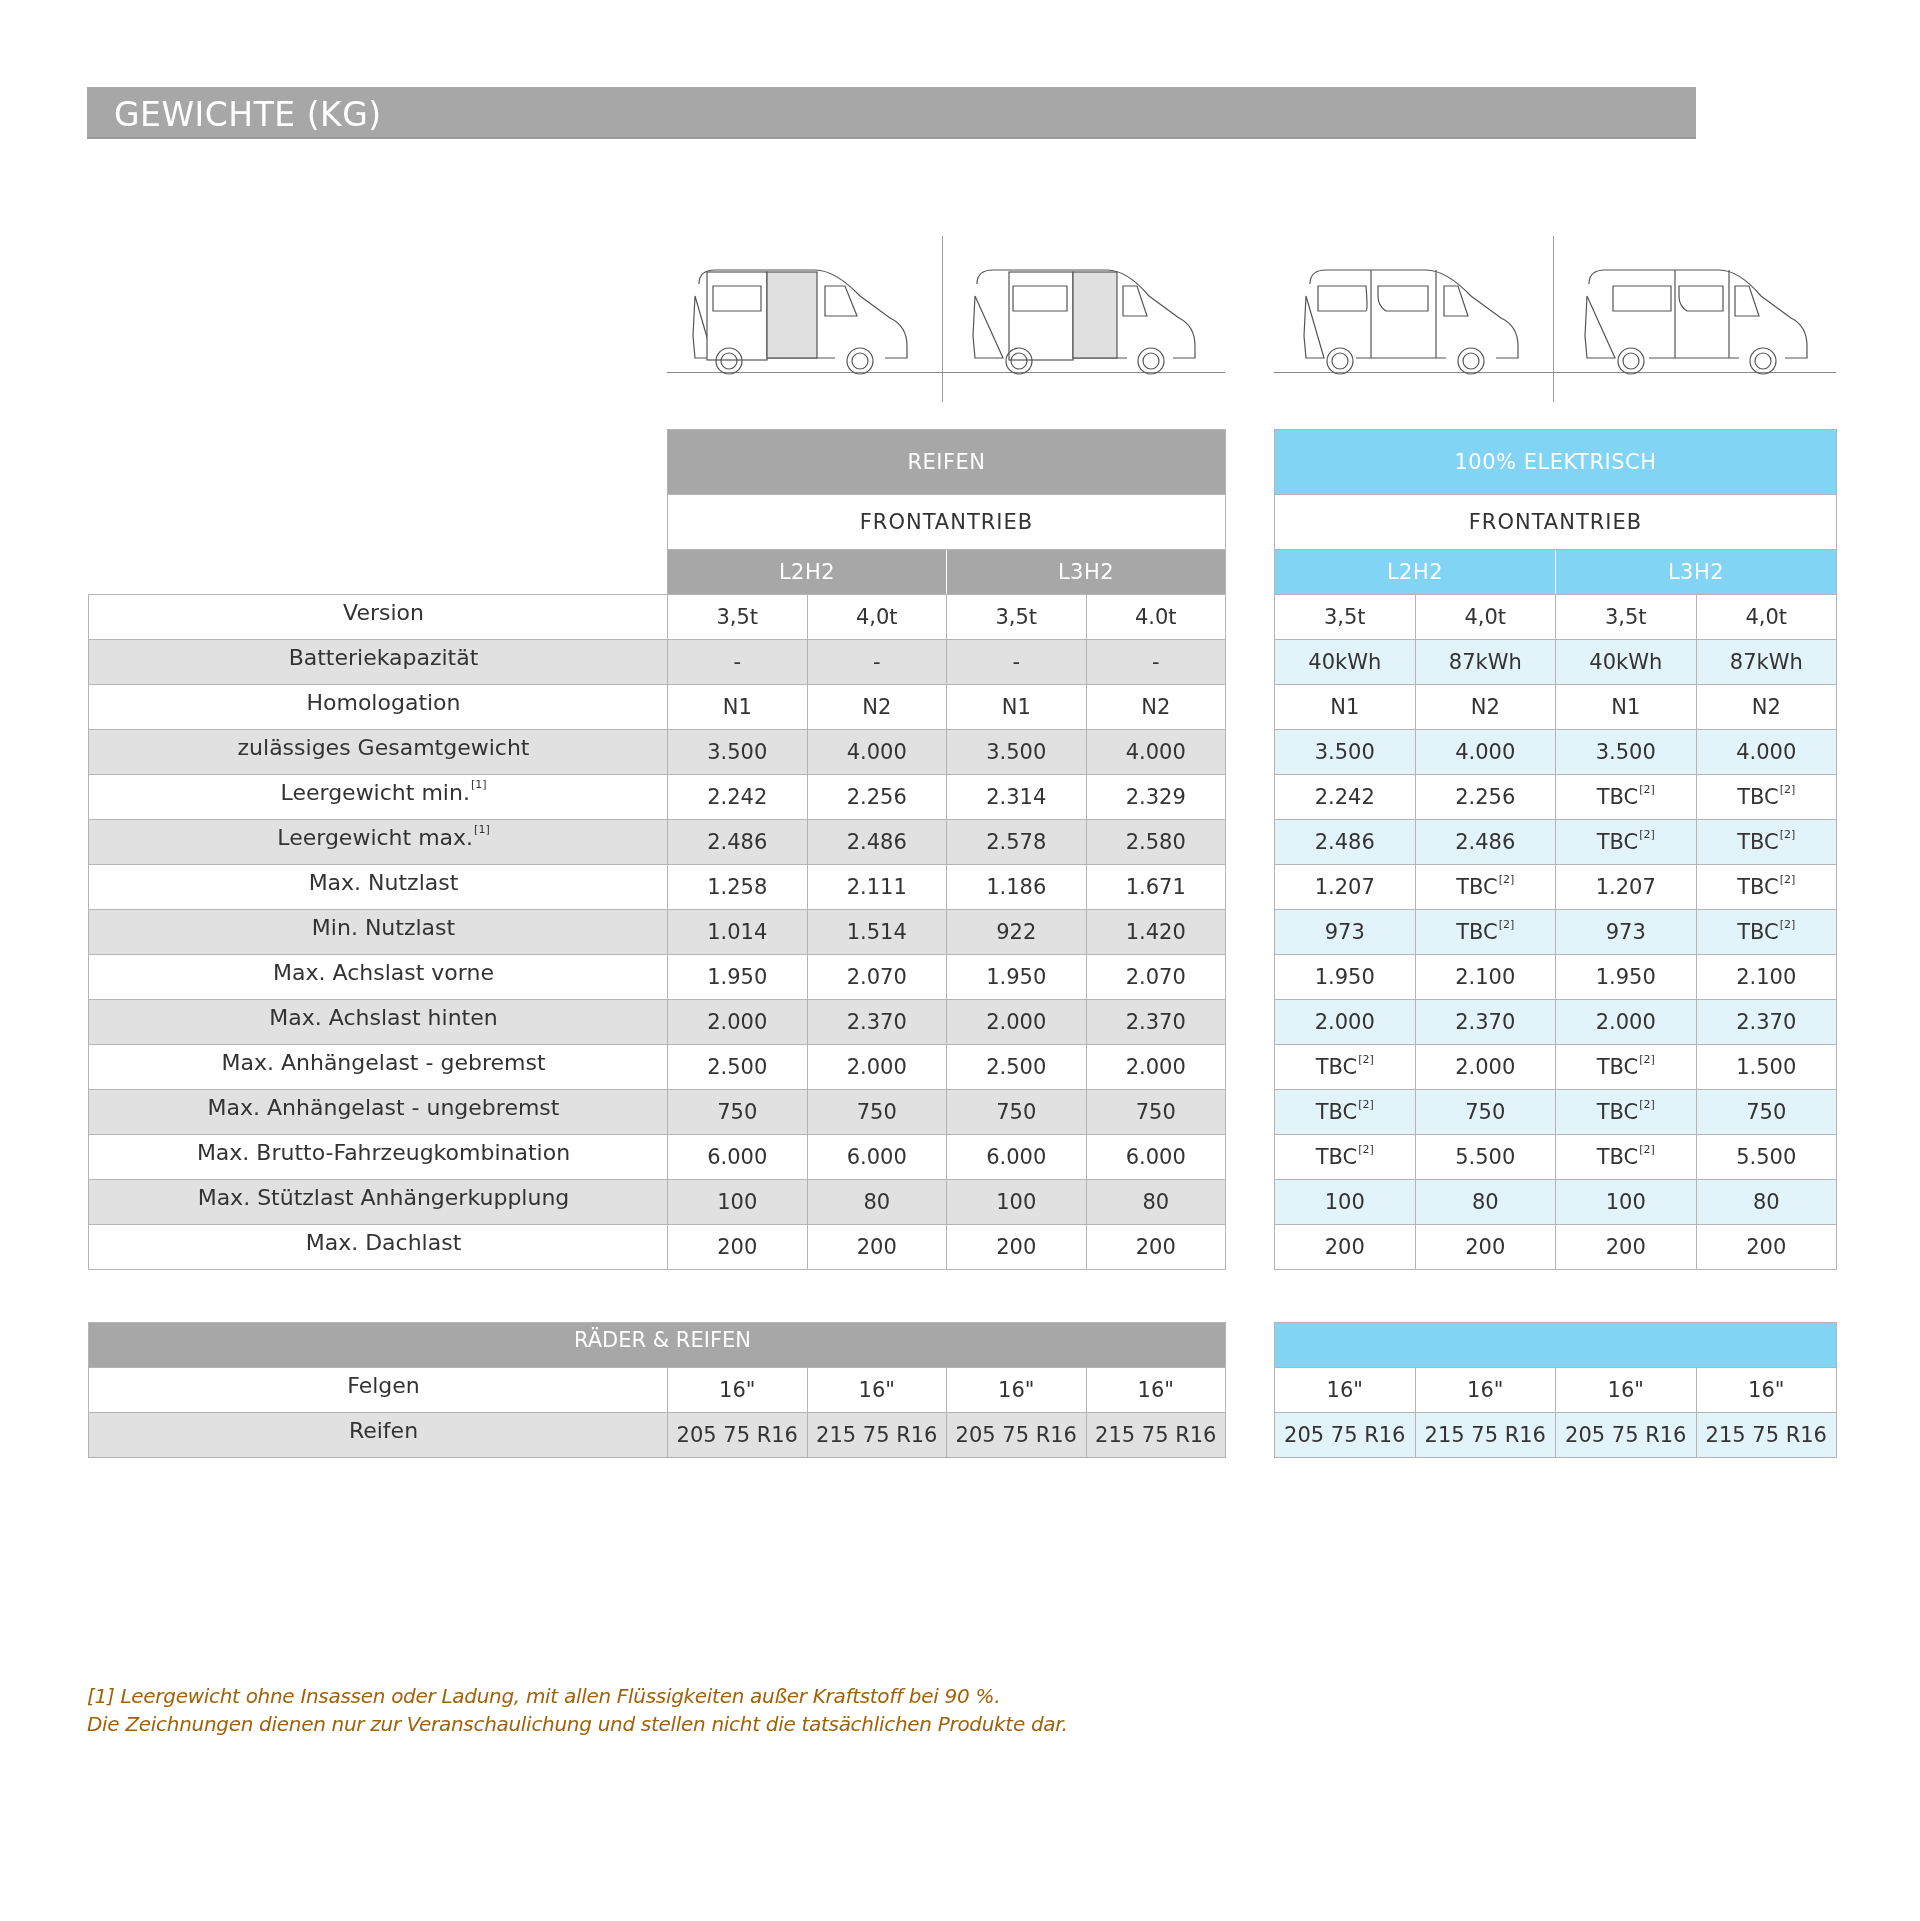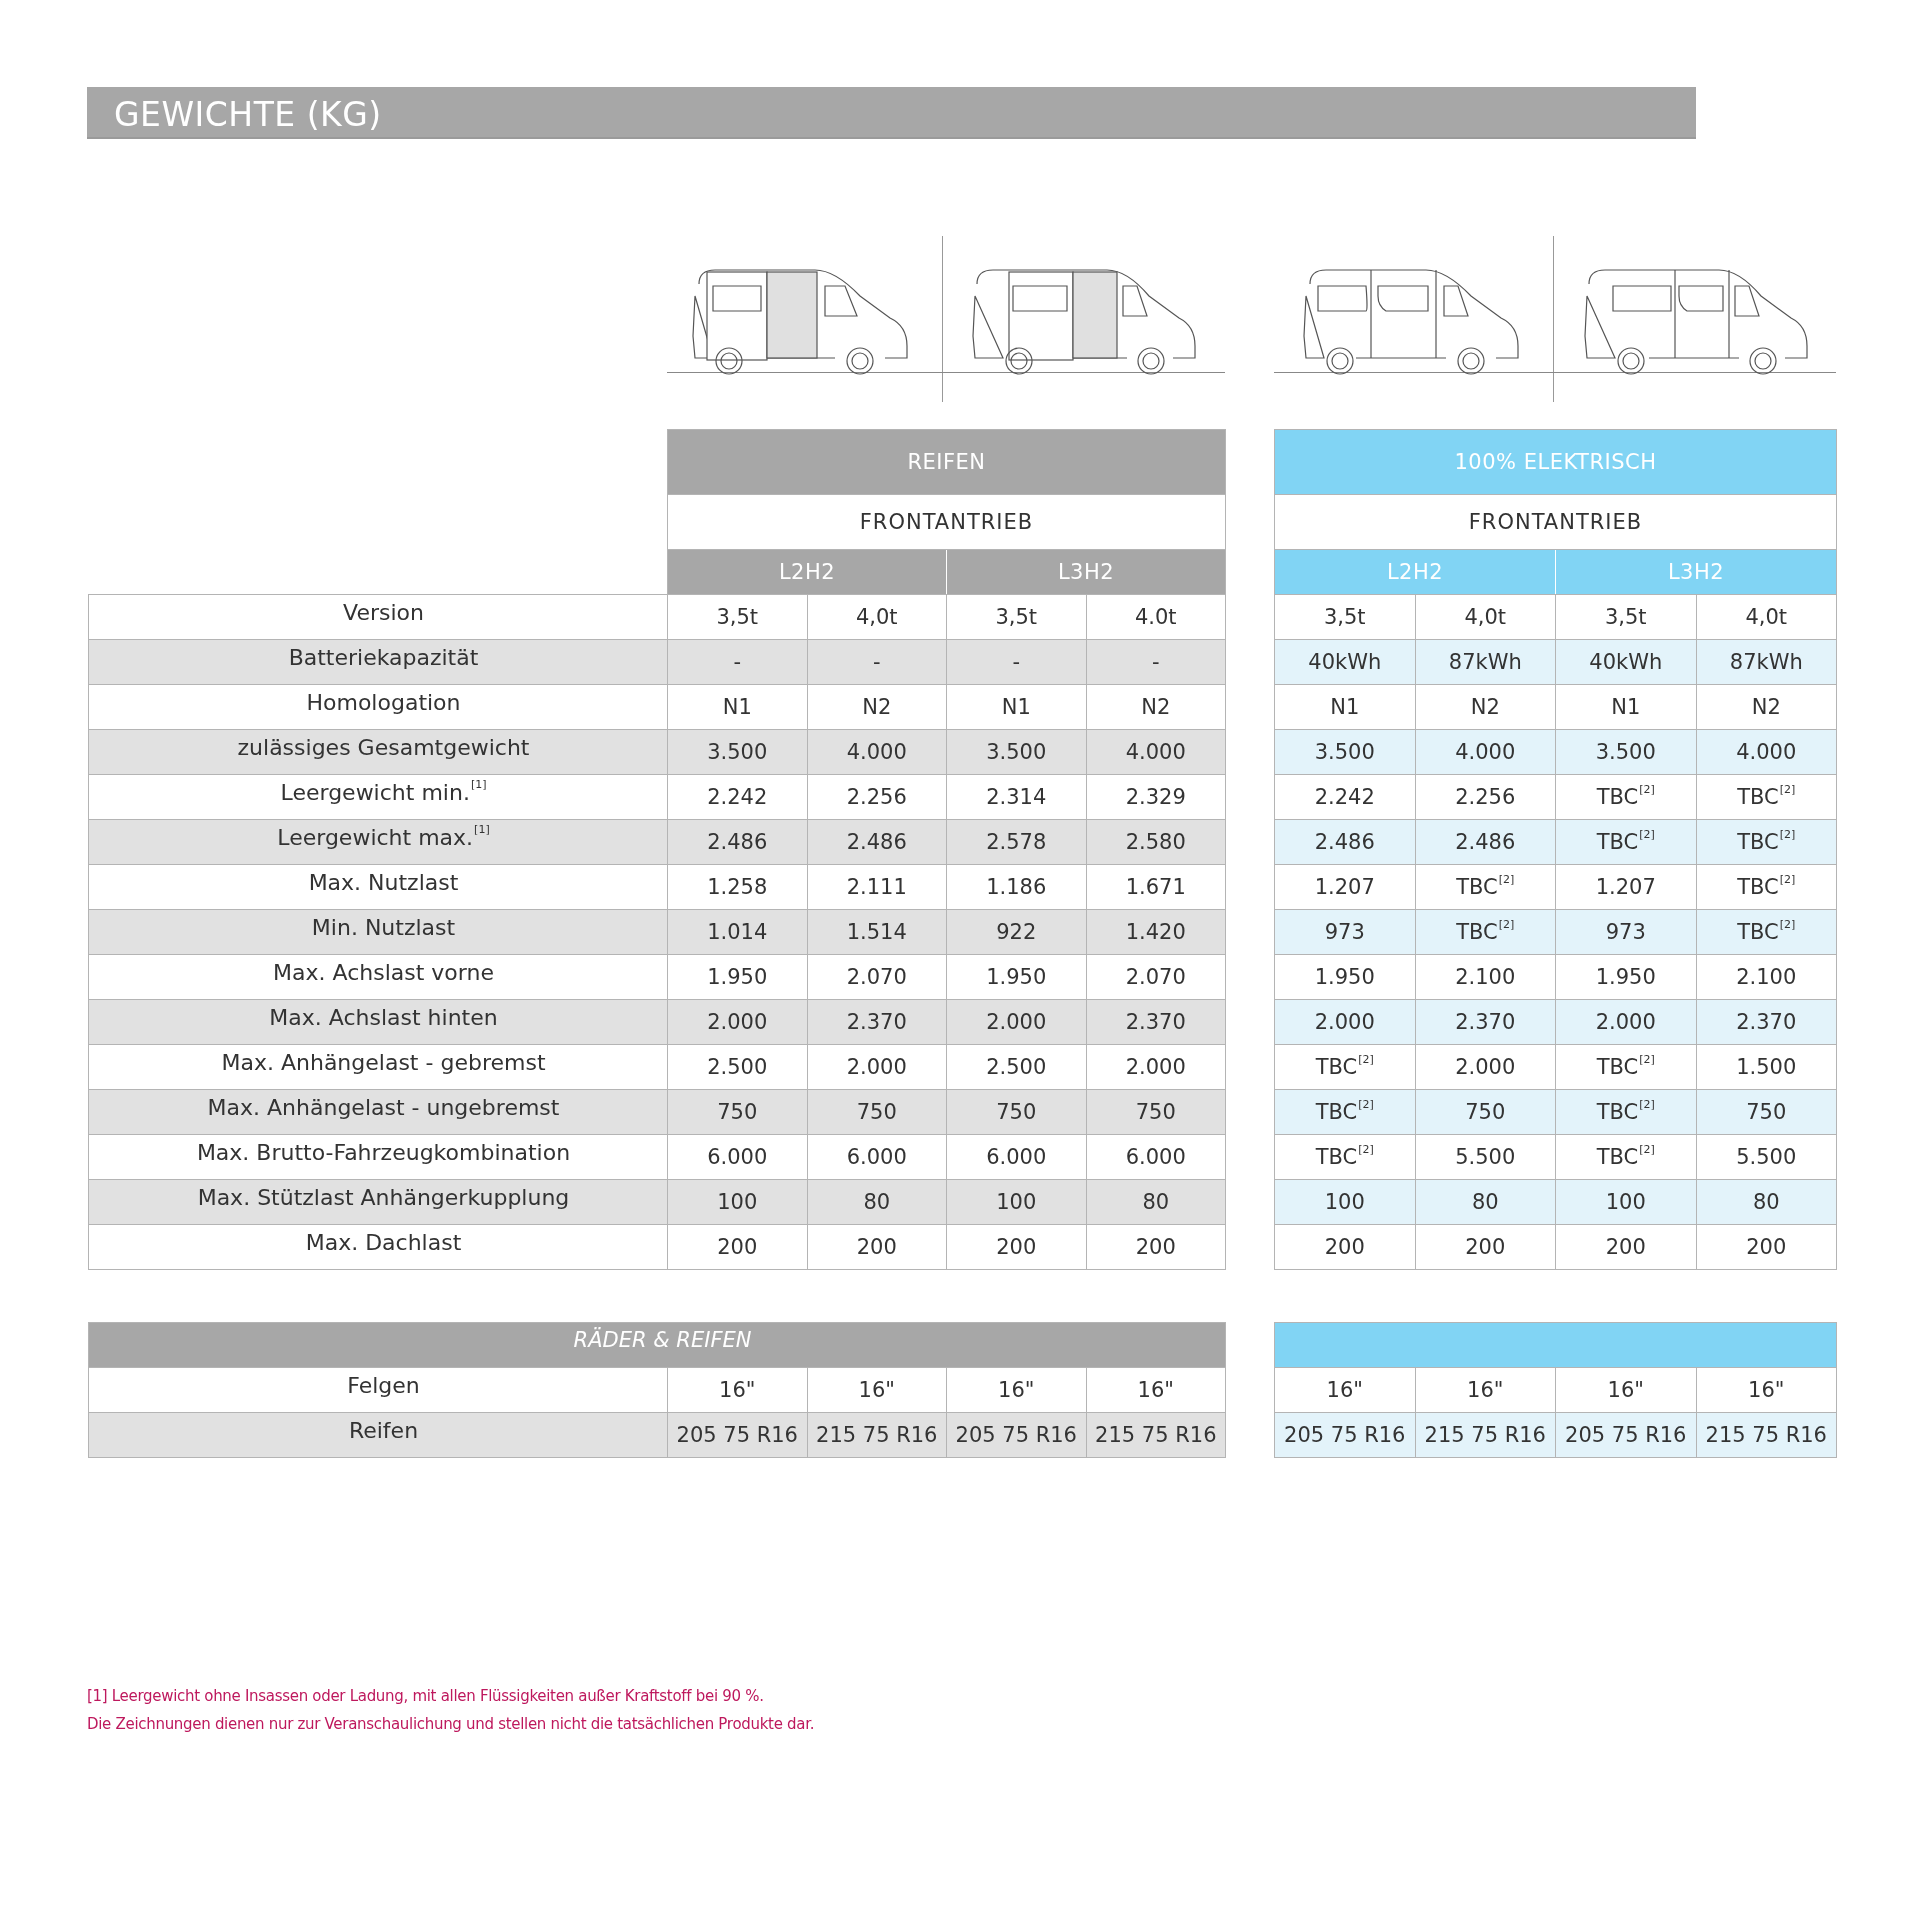--- a/index.html
+++ b/index.html
@@ -26,23 +26,23 @@
   td sup { font-size: 11px; vertical-align: top; position: relative; top: -2px; margin-left: 1px; }
   .hdr-grey { background: #a7a7a7; color: #ffffff; }
   .hdr-blue { background: #81d4f4; color: #ffffff; }
   .hdr-white { background: #ffffff; color: #333333; letter-spacing: 1px; }
   .hdr-grey, .hdr-blue { letter-spacing: 0.5px; }
   .row-alt-grey td { background: #e1e1e1; }
   .row-alt-blue td { background: #e3f3fa; }
   .row-white td { background: #ffffff; }
 
   .label-table td { text-align: center; padding-left: 11px; vertical-align: top; padding-top: 5px; font-size: 22px; }
-  .section-head { background: #a7a7a7 !important; color: #ffffff !important; font-size: 21px !important; font-style: italic; }
-
-  .footnotes { left: 87px; top: 1682px; font-size: 15px; line-height: 28px; color: #be185d;
+  .section-head { background: #a7a7a7 !important; color: #ffffff !important; font-size: 21px !important; }
+
+  .footnotes { left: 87px; top: 1682px; font-style: italic; font-size: 20px; line-height: 28px; color: #a16207;
                font-family: "DejaVu Sans", sans-serif; letter-spacing: -0.3px; }
 </style>
 </head>
 <body>
 
 <div class="abs title-bar">
   <span>GEWICHTE (KG)</span>
 </div>
 
 <div class="abs van-area" style="left:667px; width:558px;">

